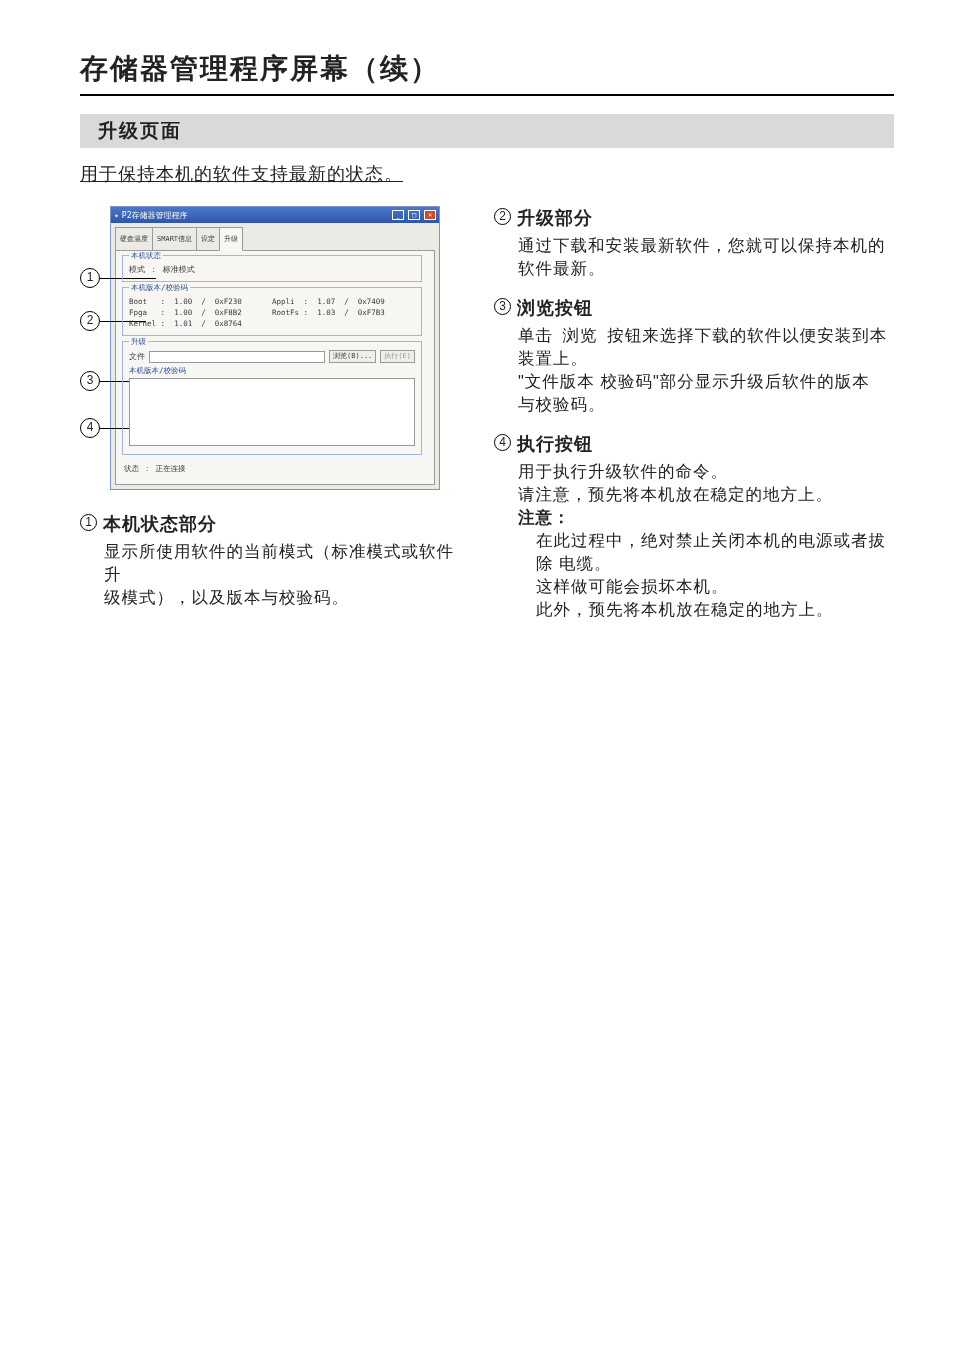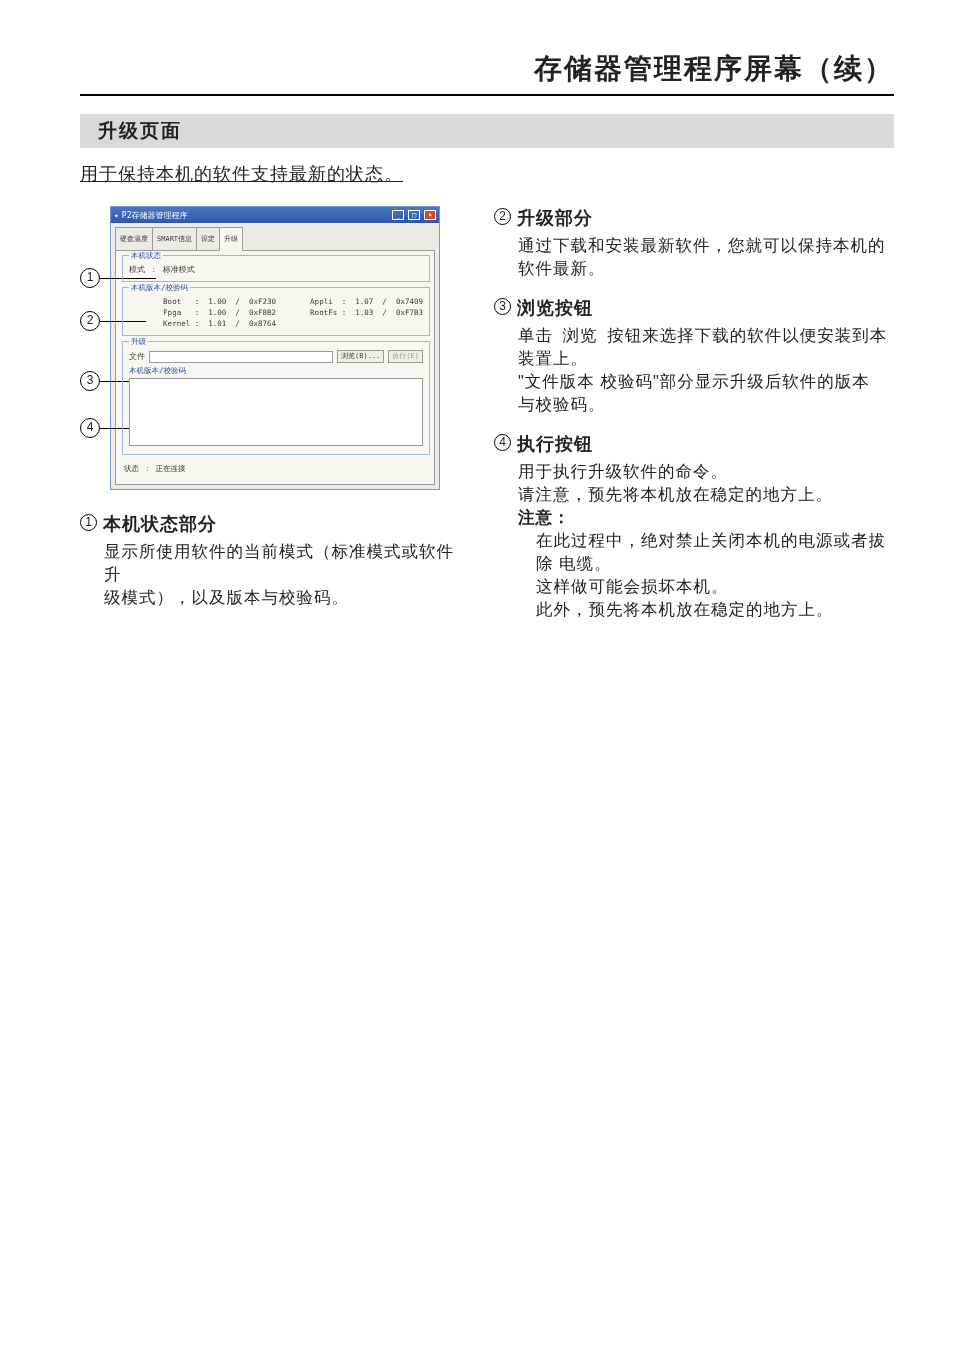--- a/index.html
+++ b/index.html
@@ -12,21 +12,20 @@
     position: relative;
     padding: 50px 60px 0 80px;
   }
   .page-title {
     font-size: 28px;
     font-weight: bold;
     letter-spacing: 2px;
     padding-bottom: 6px;
     border-bottom: 2px solid #000;
     margin-bottom: 18px;
-    text-align: right;
   }
   .section-bar {
     background: #d9d9d9;
     font-size: 19px;
     font-weight: bold;
     padding: 4px 18px;
     letter-spacing: 2px;
     margin-bottom: 14px;
   }
   .intro {
@@ -77,27 +76,27 @@
     padding: 0 3px;
     font-size: 8px;
     gap: 3px;
   }
   .titlebar .spacer { flex: 1; }
   .wbtn { width: 12px; height: 10px; border: 1px solid #fff; margin-left: 1px; font-size:7px; line-height:8px; text-align:center; }
   .wbtn.close { background:#ca4b2e; border-color:#fff; color:#fff; }
   .tabs { display:flex; background:#eceae4; padding:4px 4px 0 4px; gap:0; font-size:7px; align-items:flex-end; }
   .tab { border:1px solid #9a9a9a; border-bottom:none; padding:6px 4px; background:#eceae4; margin-right:-1px; position:relative; }
   .tab.active { background:#f7f6f2; z-index:2; border-bottom:1px solid #f7f6f2; margin-bottom:-1px; }
-  .tabpanel { background:#f7f6f2; border:1px solid #9a9a9a; margin:0 4px 4px 4px; padding:4px 4px 6px 6px; }
+  .tabpanel { background:#f7f6f2; border:1px solid #9a9a9a; margin:0 4px 4px 4px; padding:4px 12px 6px 6px; }
   .gbox { border:1px solid #9fb7da; margin-bottom:5px; padding:4px 6px 6px 6px; position:relative; }
   .gbox-title { color:#274f9a; font-size:7.5px; position:relative; top:-9px; background:#f7f6f2; display:inline-block; padding:0 2px; }
   .gbox .body { margin-top:-6px; }
   .mono { font-family: monospace; font-size:7.5px; line-height:11px; white-space:pre; }
   .row2 { display:flex; }
-  .row2 > div { flex:1;text-align:right; }
+  .row2 > div { flex:1; }
   .filefield { display:flex; align-items:center; gap:4px; margin-bottom:3px; }
   .filefield input { flex:1; height:12px; border:1px solid #9a9a9a; background:#fff; font-size:7px; }
   .sbtn { height:13px; border:1px solid #9a9a9a; background:#efeee8; font-size:7px; padding:0 3px; line-height:11px; }
   .sbtn.dis { color:#9a9a9a; }
   .logbox { height:68px; border:1px solid #9a9a9a; background:#fff; margin:2px 0; }
   .statusline { font-size:7.5px; padding:4px 2px; }
 
   
   .desc-block { margin-bottom: 16px; }
   .desc-head { display:flex; align-items:flex-start; gap:6px; margin-bottom:4px; }

